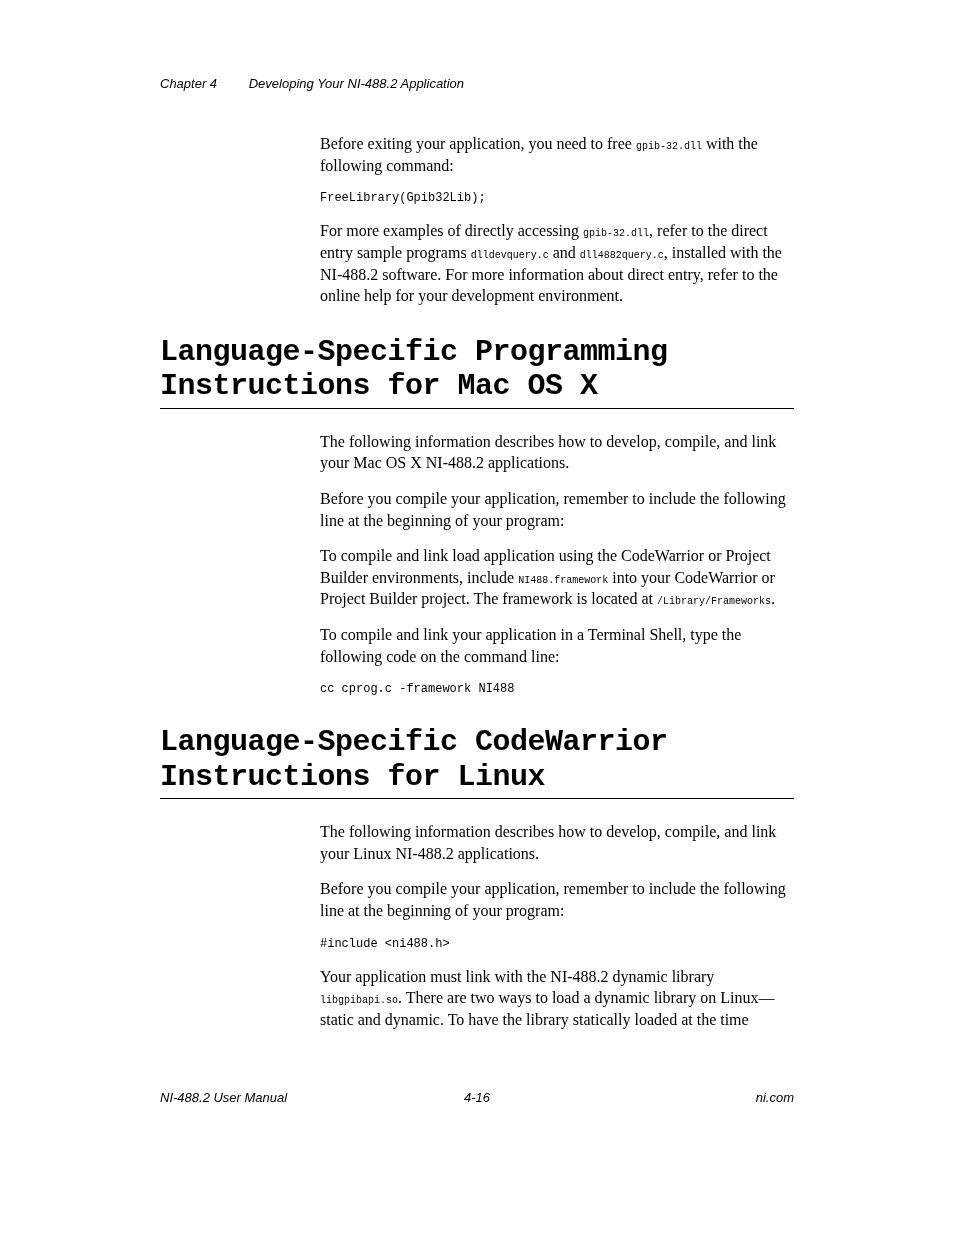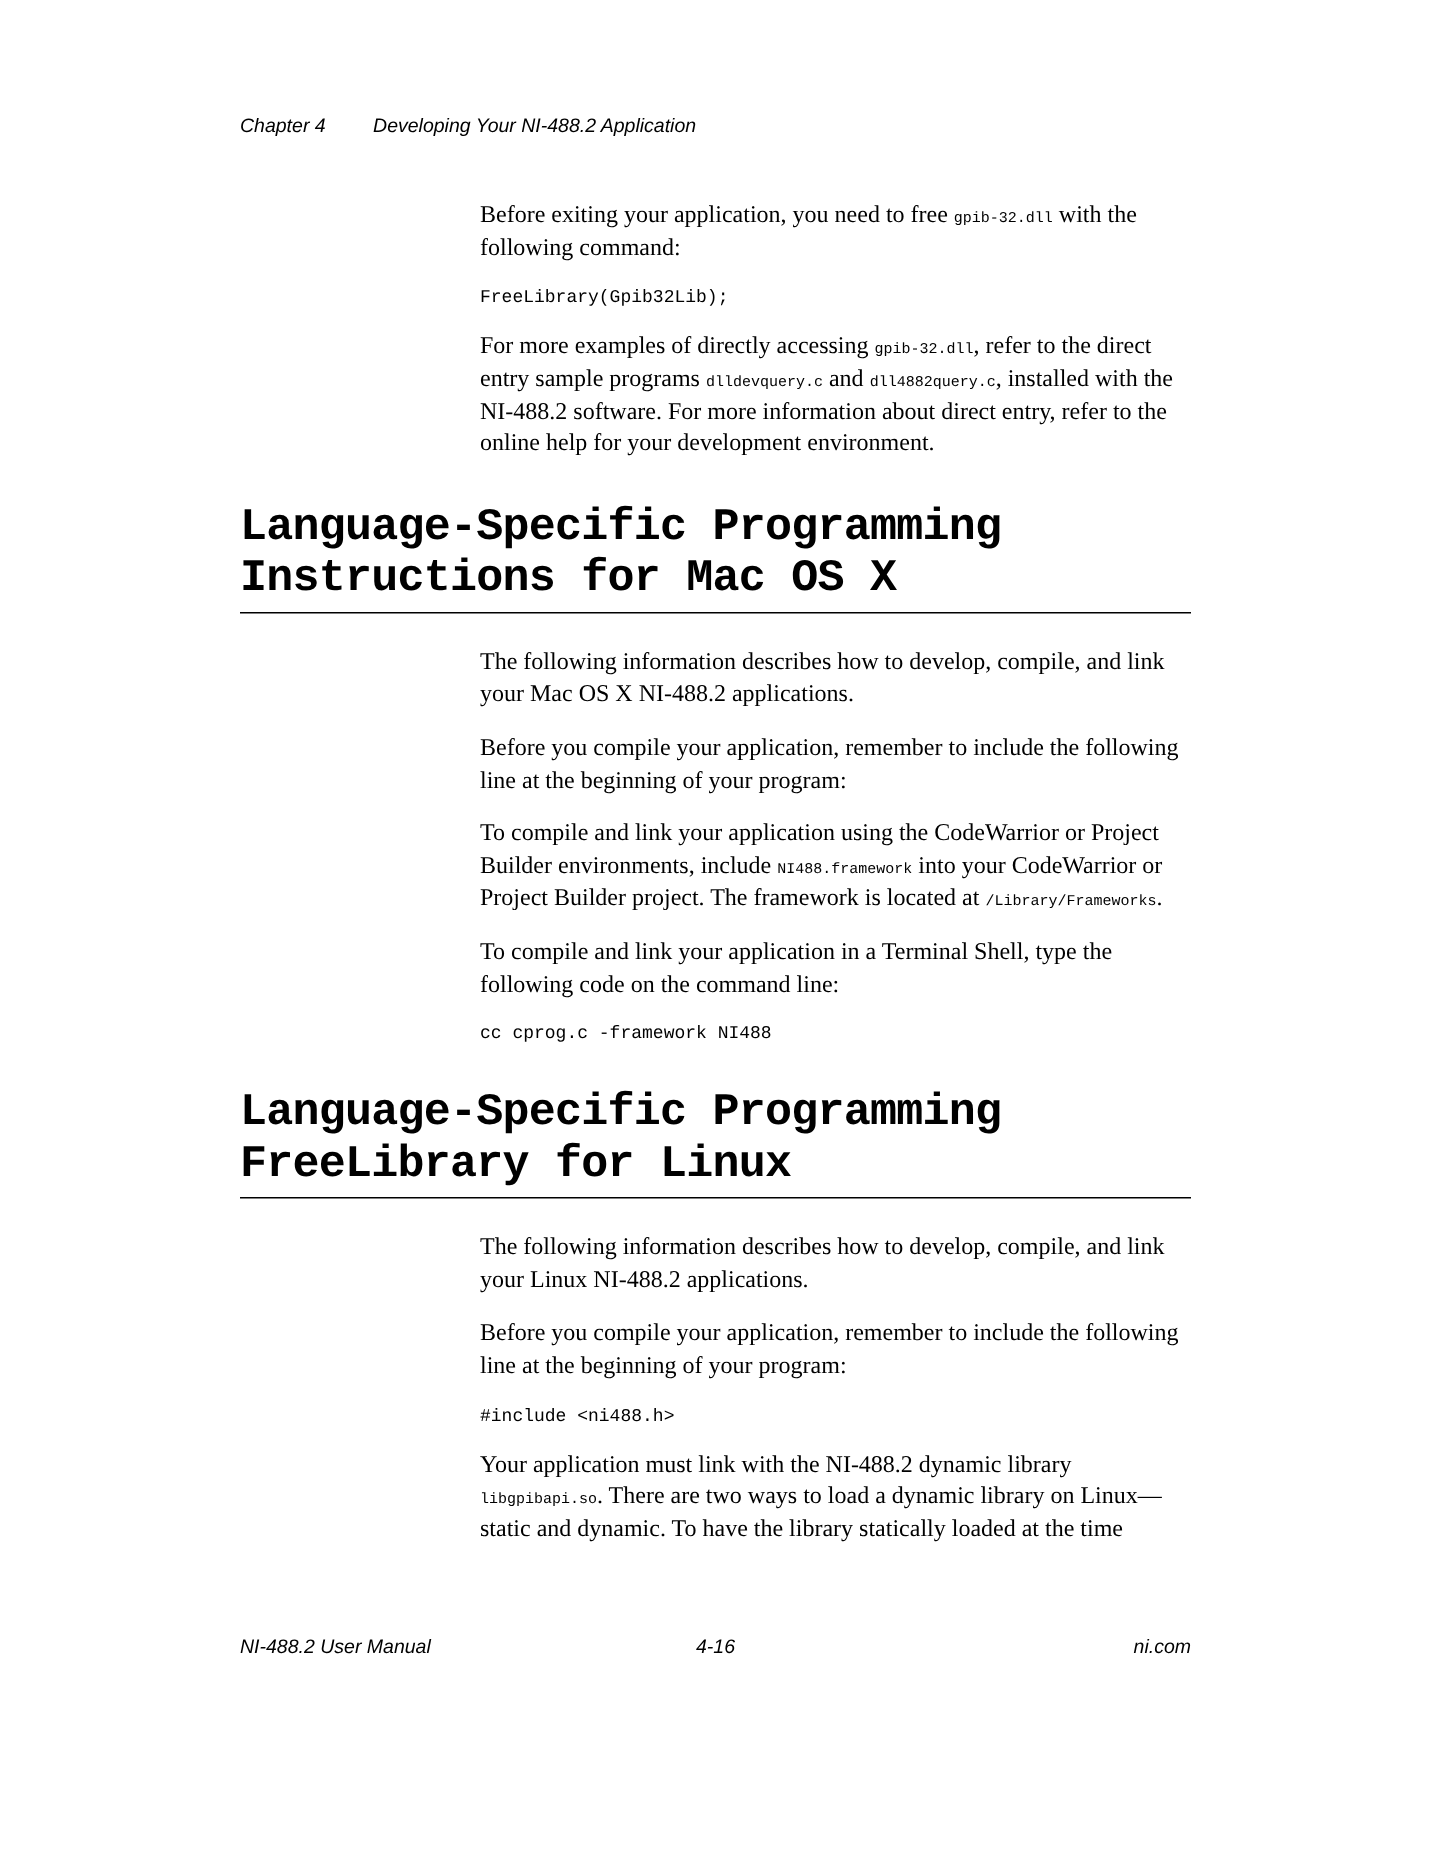--- a/index.html
+++ b/index.html
@@ -94,27 +94,27 @@
     </p>
   </div>
 
   <h1 class="section-heading">Language-Specific Programming Instructions for Mac OS X</h1>
   <hr class="heading-rule">
 
   <div class="body-block">
     <p class="para">The following information describes how to develop, compile, and link your Mac OS X NI-488.2 applications.</p>
     <p class="para">Before you compile your application, remember to include the following line at the beginning of your program:</p>
     <p class="para">
-      <span>To compile and link your application using the CodeWarrior or Project Builder environments, include </span><span class="code-inline">NI488.framework</span><span> into your CodeWarrior or Project Builder project. The framework is located at </span><span class="code-inline">/Library/Frameworks</span><span>.</span>
+      <span>To compile and link load application using the CodeWarrior or Project Builder environments, include </span><span class="code-inline">NI488.framework</span><span> into your CodeWarrior or Project Builder project. The framework is located at </span><span class="code-inline">/Library/Frameworks</span><span>.</span>
     </p>
     <p class="para">To compile and link your application in a Terminal Shell, type the following code on the command line:</p>
     <p class="code-line">cc cprog.c -framework NI488</p>
   </div>
 
-  <h1 class="section-heading">Language-Specific Programming FreeLibrary for Linux</h1>
+  <h1 class="section-heading">Language-Specific CodeWarrior Instructions for Linux</h1>
   <hr class="heading-rule">
 
   <div class="body-block">
     <p class="para">The following information describes how to develop, compile, and link your Linux NI-488.2 applications.</p>
     <p class="para">Before you compile your application, remember to include the following line at the beginning of your program:</p>
     <p class="code-line">#include &lt;ni488.h&gt;</p>
     <p class="para">
       <span>Your application must link with the NI-488.2 dynamic library </span><span class="code-inline">libgpibapi.so</span><span>. There are two ways to load a dynamic library on Linux—static and dynamic. To have the library statically loaded at the time</span>
     </p>
   </div>

